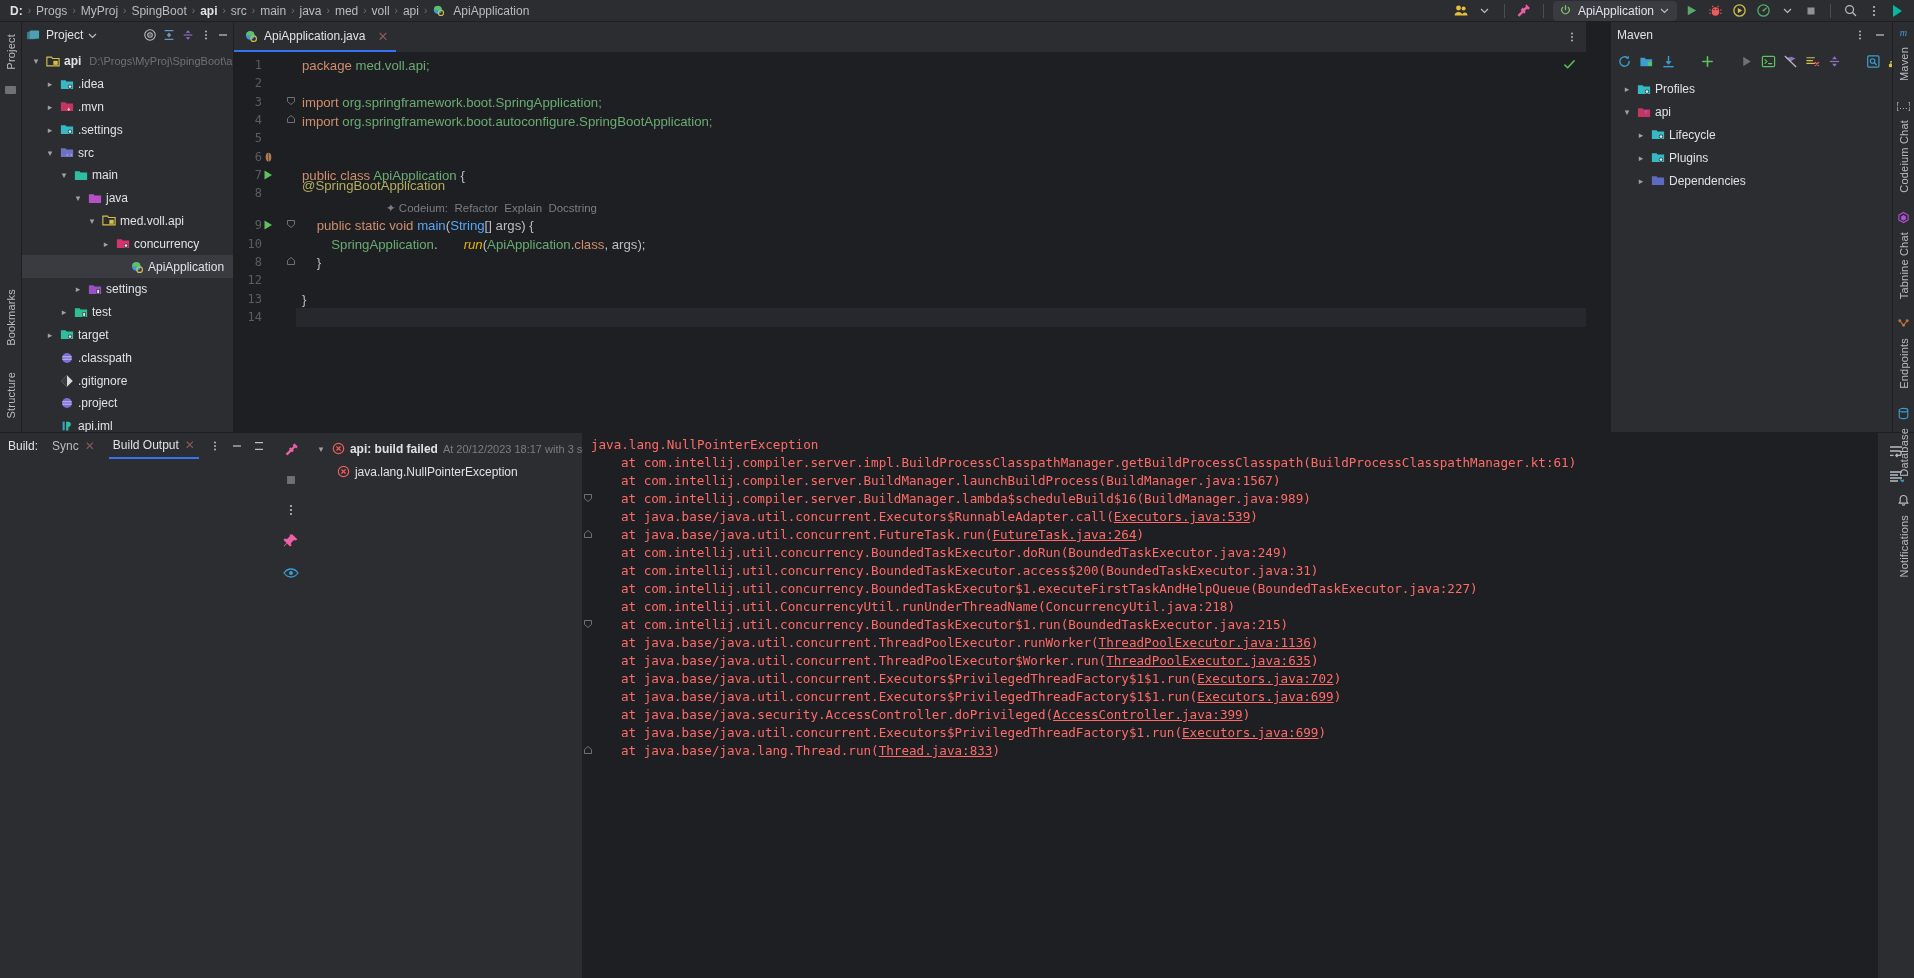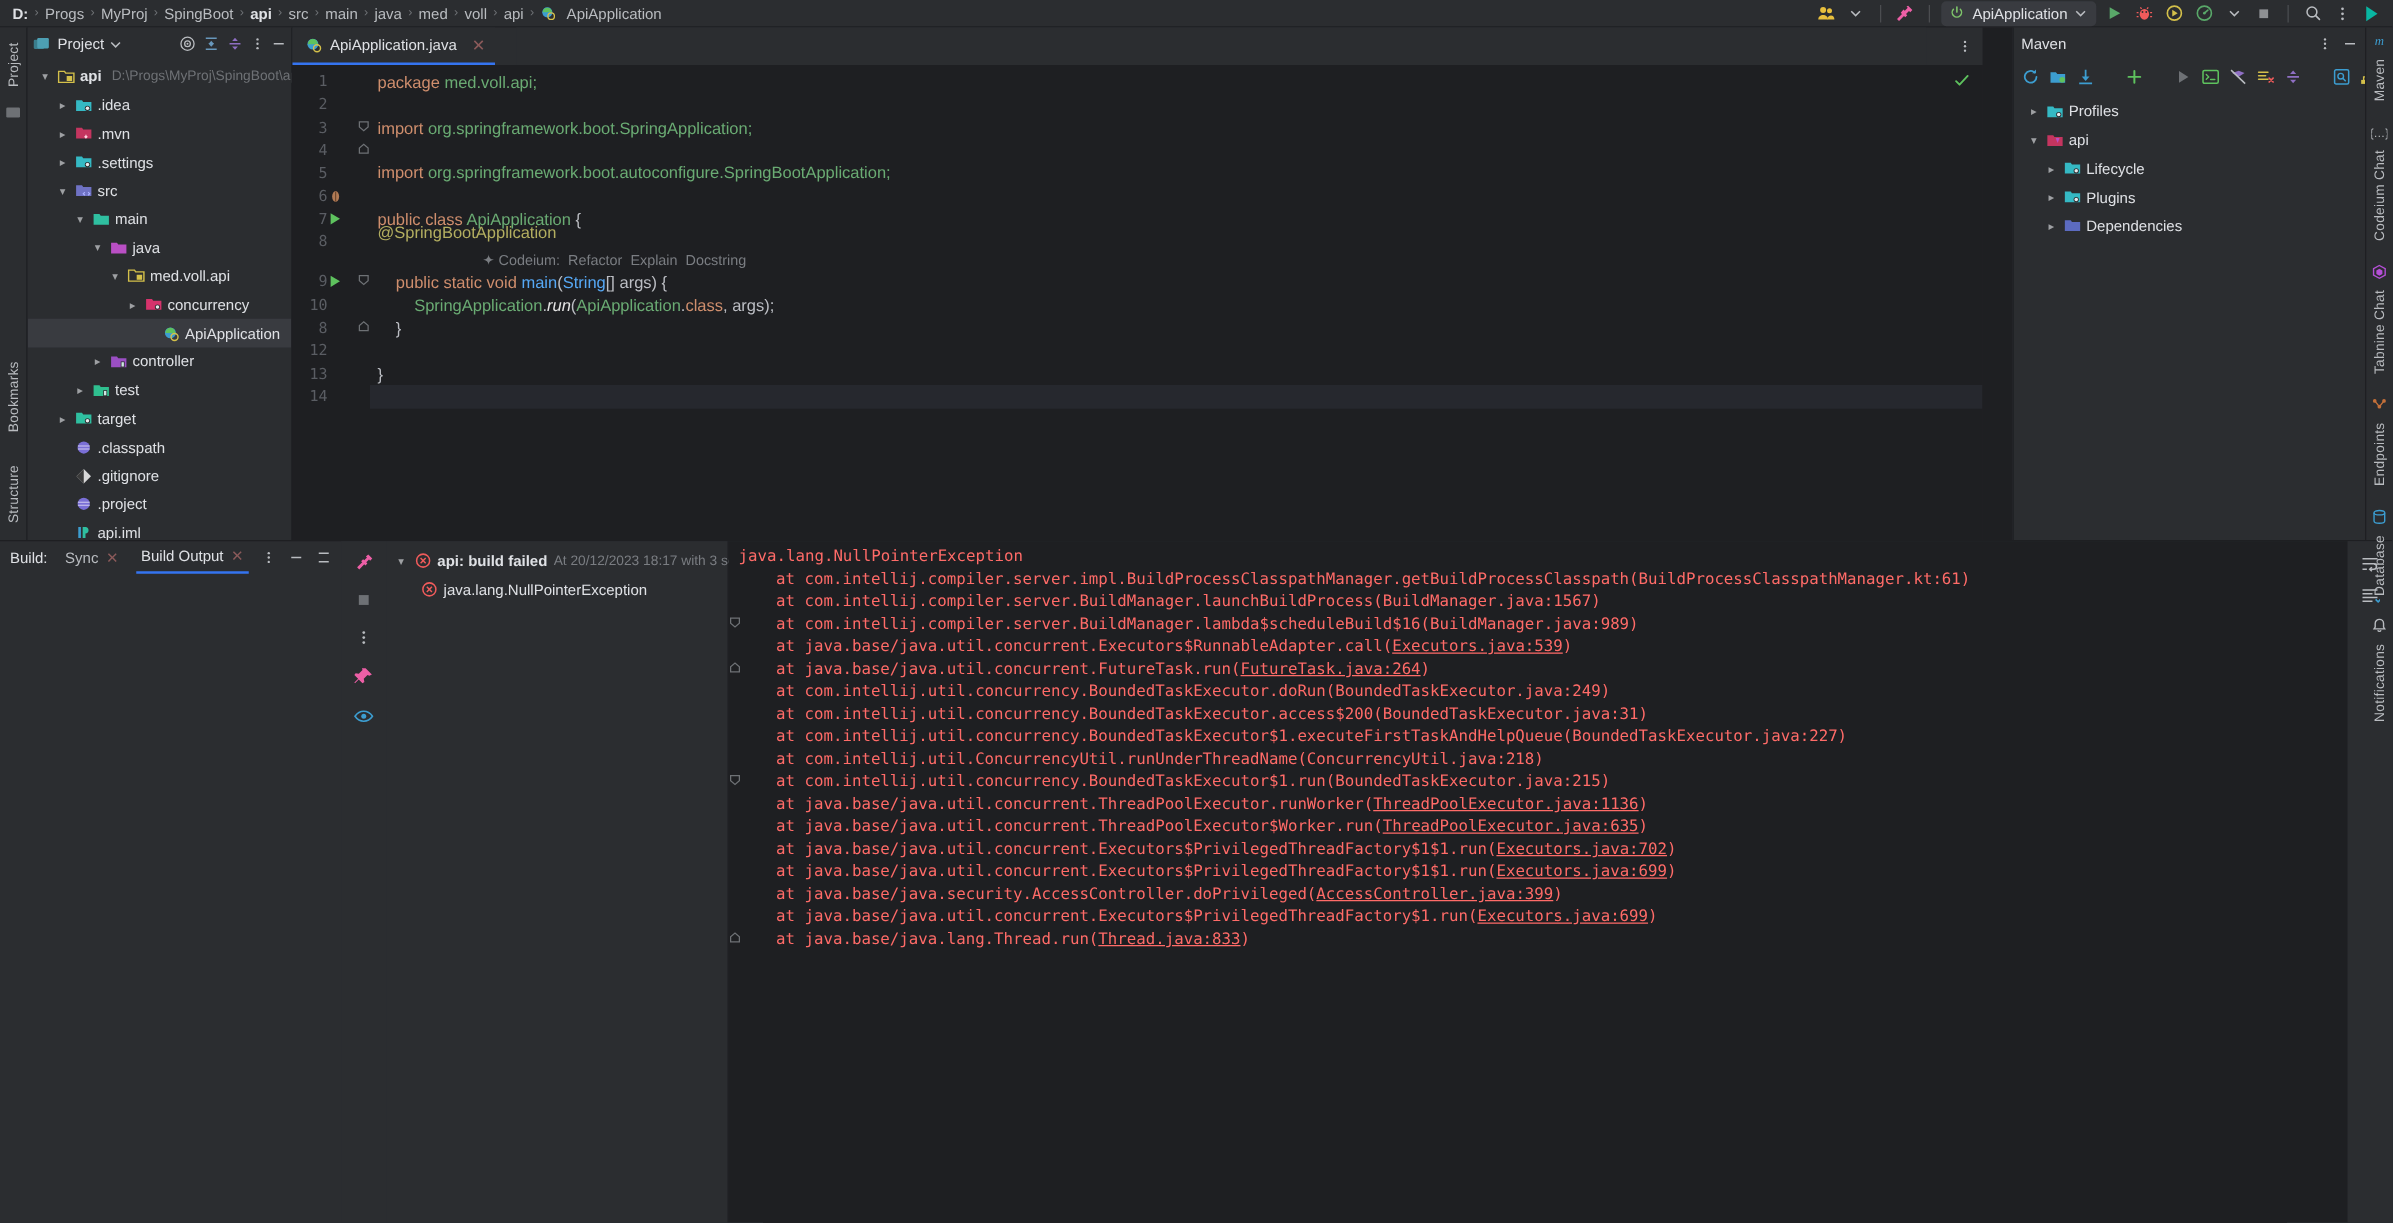--- a/index.html
+++ b/index.html
@@ -86,21 +86,21 @@
   .codeblock { flex: 1; position: relative; font-family: Liberation Sans, sans-serif;
                font-size: 13.2px; color: #bcbec4; padding-left: 6px; }
   .ln { position: absolute; right: 34px; color: #5a5d63; font-size: 12px; text-align: right; }
   .gicon { position: absolute; left: 28px; }
   .fold { position: absolute; left: 52px; color: #6e7175; font-size: 11px; }
   .cline { position: absolute; left: 6px; white-space: pre; }
   .kw { color: #cf8e6d; }
   .str { color: #6aab73; }
   .ann { color: #b3ae60; }
   .fn { color: #56a8f5; }
-  .field { color: #e5e5e5; font-style: italic; }
+  .field { color: #eab308; font-style: italic; margin-left: 26px; }
   .plain { color: #bcbec4; }
   .codeium-hint { position: absolute; left: 90px; font-size: 11.5px; color: #7a7d82; }
   .codeium-hint b { color: #7a7d82; font-weight: normal; }
   .caret-line { position: absolute; left: 62px; right: 0; height: 19px; background: #26282e; }
   .check { position: absolute; right: 10px; top: 6px; color: #6aab73; font-size: 13px; }
   .editor-rightgap { width: 24px; background: #1e1f22; flex: 0 0 24px; }
 
   
   .maven { width: 282px; flex: 0 0 282px; background: #2b2d30; border-left: 1px solid #1e1f22;
            display: flex; flex-direction: column; }
@@ -458,21 +458,21 @@
           </div>
           <div class="row" style="padding-left: 50px;">
             <span class="arrow">▸</span>
             <span class="ic">
               <svg width="14" height="13" viewBox="0 0 16 14">
                 <path d="M1 2h5.4l1.1 1.6H15V12H1z" fill="#9b4fc4"></path>
                 <rect x="9.8" y="6.6" width="3.6" height="5.4" fill="#2b2d30"></rect>
                 <rect x="10.5" y="7.3" width="2.2" height="4" fill="#cfe8e2"></rect>
               </svg>
             </span>
-            <span class="rlabel">controller</span>
+            <span class="rlabel">settings</span>
           </div>
           <div class="row" style="padding-left: 36px;">
             <span class="arrow">▸</span>
             <span class="ic">
               <svg width="14" height="13" viewBox="0 0 16 14">
                 <path d="M1 2h5.4l1.1 1.6H15V12H1z" fill="#2fbf8f"></path>
                 <rect x="9.8" y="6.6" width="3.6" height="5.4" fill="#2b2d30"></rect>
                 <rect x="10.5" y="7.3" width="2.2" height="4" fill="#cfe8e2"></rect>
               </svg>
             </span>
@@ -606,21 +606,21 @@
               </svg>
             </div>
             <div class="ln" style="top: 221.3px;">12</div>
             <div class="ln" style="top: 239.6px;">13</div>
             <div class="ln" style="top: 257.9px;">14</div>
           </div>
         <div class="codeblock" id="codeblock">
             <div class="cline" style="top: 6px;"><span class="kw">package</span> <span class="str">med.voll.api</span><span class="str">;</span></div>
             <div class="cline" style="top: 24.3px;"></div>
             <div class="cline" style="top: 42.6px;"><span class="kw">import</span> <span class="str">org.springframework.boot.SpringApplication</span><span class="str">;</span></div>
-            <div class="cline" style="top: 78px;"><span class="kw">import</span> <span class="str">org.springframework.boot.autoconfigure.SpringBootApplication</span><span class="str">;</span></div>
+            <div class="cline" style="top: 62px;"><span class="kw">import</span> <span class="str">org.springframework.boot.autoconfigure.SpringBootApplication</span><span class="str">;</span></div>
             <div class="cline" style="top: 79.2px;"></div>
             <div class="cline" style="top: 97.5px; margin-top: 28px;"><span class="ann">@SpringBootApplication</span></div>
             <div class="cline" style="top: 115.8px;"><span class="kw">public</span> <span class="kw">class</span> <span class="str">ApiApplication</span> <span class="plain">{</span></div>
             <div class="cline" style="top: 134.1px;"></div>
             <div class="cline" style="top: 166.4px;">    <span class="kw">public</span> <span class="kw">static</span> <span class="kw">void</span> <span class="fn">main</span><span class="plain">(</span><span class="fn">String</span><span class="plain">[] </span><span class="plain">args</span><span class="plain">) {</span></div>
             <div class="cline" style="top: 184.7px;">        <span class="str">SpringApplication</span><span class="plain">.</span><span class="field">run</span><span class="plain">(</span><span class="str">ApiApplication</span><span class="plain">.</span><span class="kw">class</span><span class="plain">, </span><span class="plain">args</span><span class="plain">);</span></div>
             <div class="cline" style="top: 203px;"><span class="plain">    }</span></div>
             <div class="cline" style="top: 221.3px;"></div>
             <div class="cline" style="top: 239.6px;"><span class="plain">}</span></div>
             <div class="cline" style="top: 257.9px;"></div>

